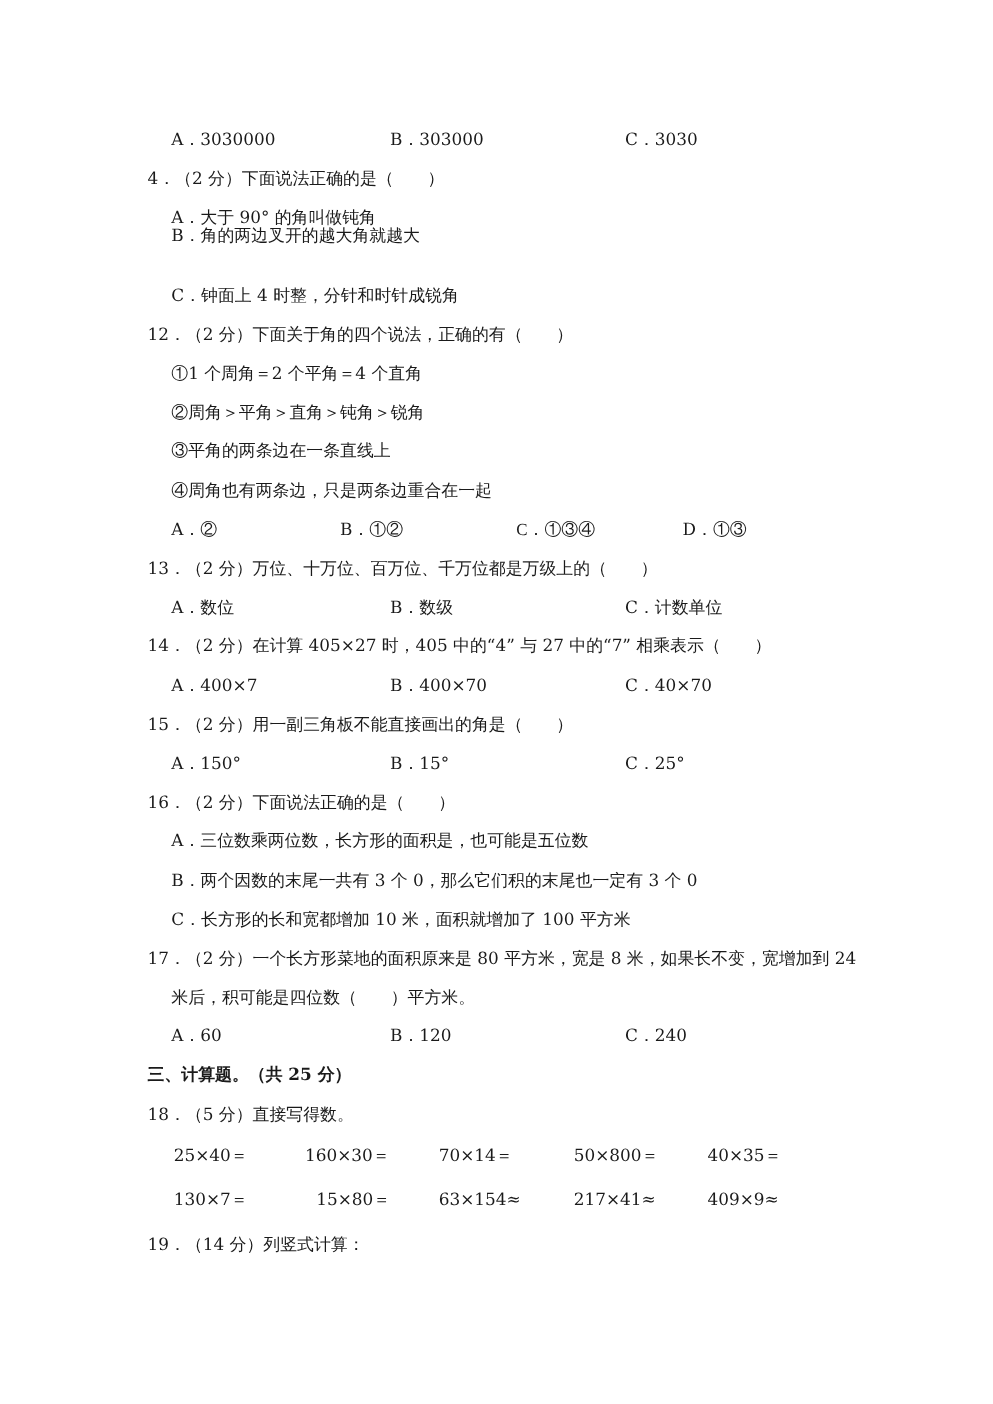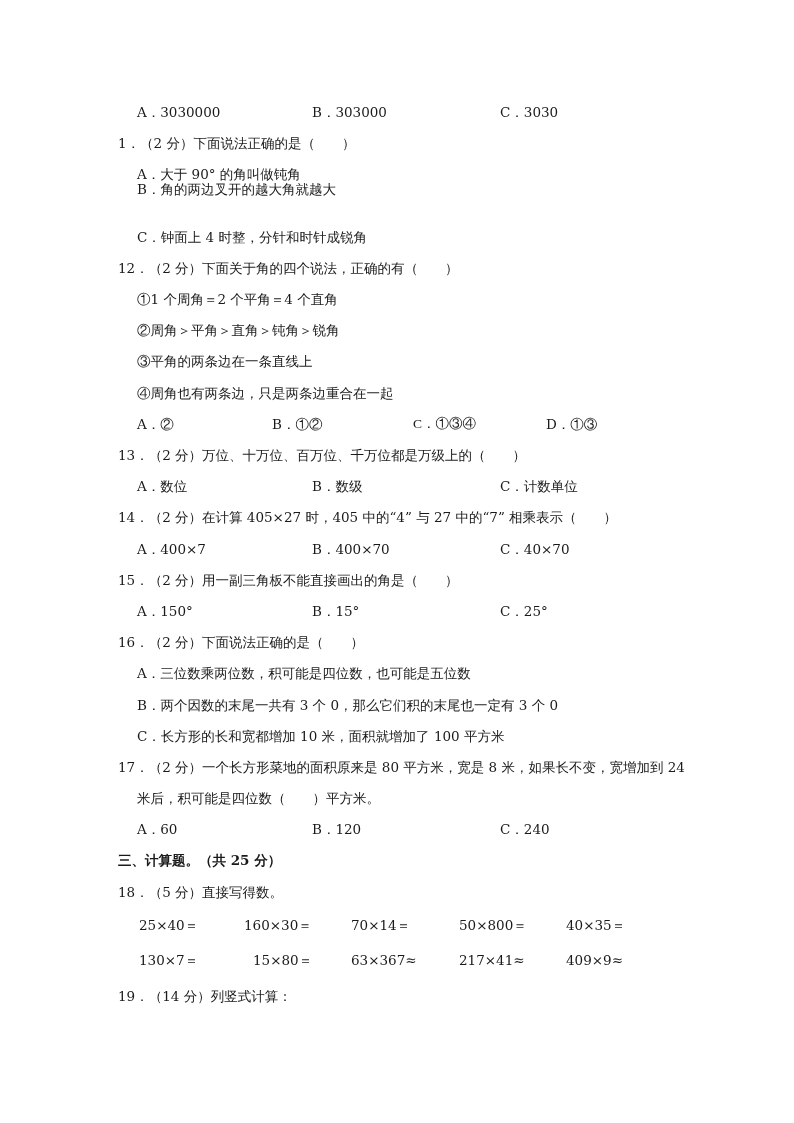--- a/index.html
+++ b/index.html
@@ -15,21 +15,21 @@
   .sec { left: 118px; font-weight: bold; text-align: center; }
   .cell { position: absolute; white-space: nowrap; line-height: 18px; }
 </style>
 </head>
 <body>
 
 <div class="line" style="left:137px; top:103px;">A．3030000</div>
 <div class="line" style="left:312px; top:103px;">B．303000</div>
 <div class="line" style="left:500px; top:103px;">C．3030</div>
 
-<div class="line q" style="top:134px;">1．（2 分）下面说法正确的是（　　）</div>
+<div class="line q" style="top:134px;">4．（2 分）下面说法正确的是（　　）</div>
 <div class="line opt" style="top:165px;">A．大于 90° 的角叫做钝角</div>
 <div class="line opt" style="top:180px;">B．角的两边叉开的越大角就越大</div>
 <div class="line opt" style="top:228px;">C．钟面上 4 时整，分针和时针成锐角</div>
 
 <div class="line q" style="top:259px;">12．（2 分）下面关于角的四个说法，正确的有（　　）</div>
 <div class="line stmt" style="top:290px;">①1 个周角＝2 个平角＝4 个直角</div>
 <div class="line stmt" style="top:321px;">②周角＞平角＞直角＞钝角＞锐角</div>
 <div class="line stmt" style="top:352px;">③平角的两条边在一条直线上</div>
 <div class="line stmt" style="top:384px;">④周角也有两条边，只是两条边重合在一起</div>
 <div class="line" style="left:137px; top:415px;">A．②</div>
@@ -46,39 +46,39 @@
 <div class="line" style="left:137px; top:540px;">A．400×7</div>
 <div class="line" style="left:312px; top:540px;">B．400×70</div>
 <div class="line" style="left:500px; top:540px;">C．40×70</div>
 
 <div class="line q" style="top:571px;">15．（2 分）用一副三角板不能直接画出的角是（　　）</div>
 <div class="line" style="left:137px; top:602px;">A．150°</div>
 <div class="line" style="left:312px; top:602px;">B．15°</div>
 <div class="line" style="left:500px; top:602px;">C．25°</div>
 
 <div class="line q" style="top:633px;">16．（2 分）下面说法正确的是（　　）</div>
-<div class="line opt" style="top:664px;">A．三位数乘两位数，积可能是四位数，也可能是五位数</div>
+<div class="line opt" style="top:664px;">A．三位数乘两位数，长方形的面积是，也可能是五位数</div>
 <div class="line opt" style="top:696px;">B．两个因数的末尾一共有 3 个 0，那么它们积的末尾也一定有 3 个 0</div>
 <div class="line opt" style="top:727px;">C．长方形的长和宽都增加 10 米，面积就增加了 100 平方米</div>
 
 <div class="line q" style="top:758px;">17．（2 分）一个长方形菜地的面积原来是 80 平方米，宽是 8 米，如果长不变，宽增加到 24</div>
 <div class="line opt" style="top:789px;">米后，积可能是四位数（　　）平方米。</div>
 <div class="line" style="left:137px; top:820px;">A．60</div>
 <div class="line" style="left:312px; top:820px;">B．120</div>
 <div class="line" style="left:500px; top:820px;">C．240</div>
 
 <div class="line sec" style="top:851px;">三、计算题。（共 25 分）</div>
 
 <div class="line q" style="top:883px;">18．（5 分）直接写得数。</div>
 <div>
   <div class="cell" style="left:139px; top:916px;">25×40＝</div>
   <div class="cell" style="left:244px; top:916px;">160×30＝</div>
   <div class="cell" style="left:351px; top:916px;">70×14＝</div>
   <div class="cell" style="left:459px; top:916px;">50×800＝</div>
   <div class="cell" style="left:566px; top:916px;">40×35＝</div>
   <div class="cell" style="left:139px; top:951px;">130×7＝</div>
   <div class="cell" style="left:244px; top:951px;margin-left:9px;">15×80＝</div>
-  <div class="cell" style="left:351px; top:951px;">63×367≈</div>
+  <div class="cell" style="left:351px; top:951px;">63×154≈</div>
   <div class="cell" style="left:459px; top:951px;">217×41≈</div>
   <div class="cell" style="left:566px; top:951px;">409×9≈</div>
 </div>
 
 <div class="line q" style="top:987px;">19．（14 分）列竖式计算：</div>
 
 </body></html>

